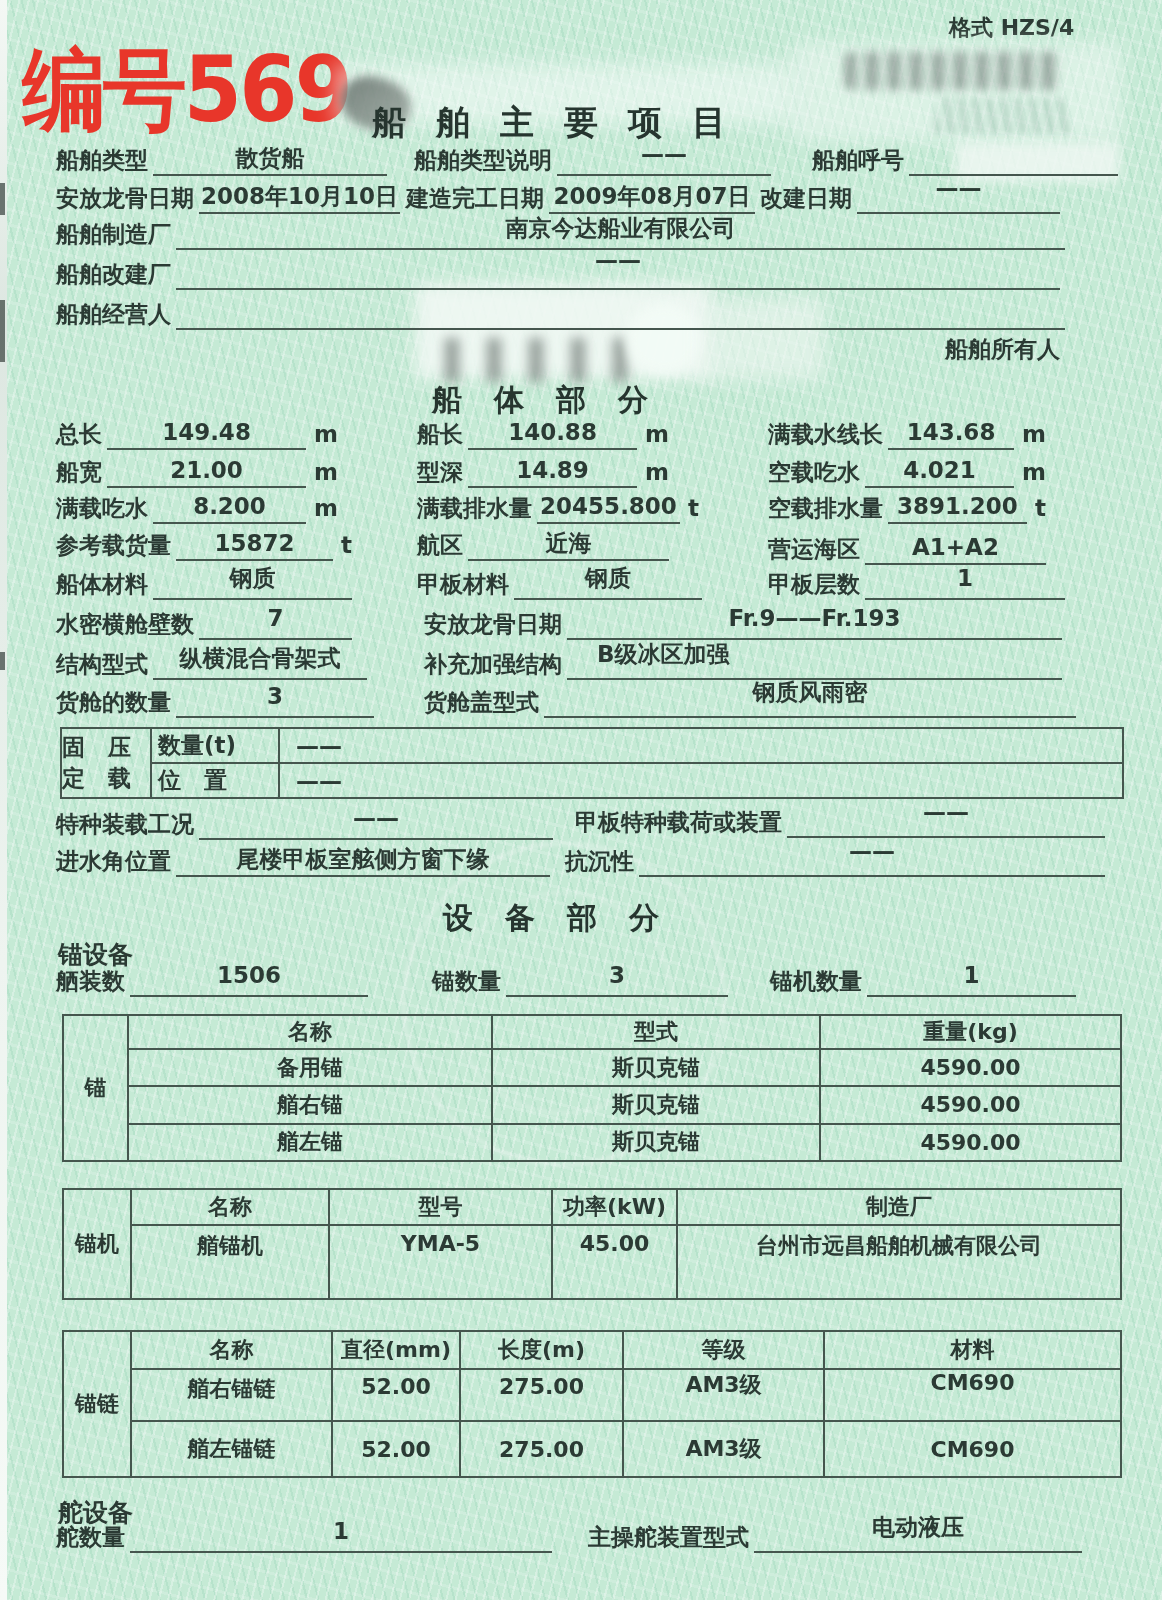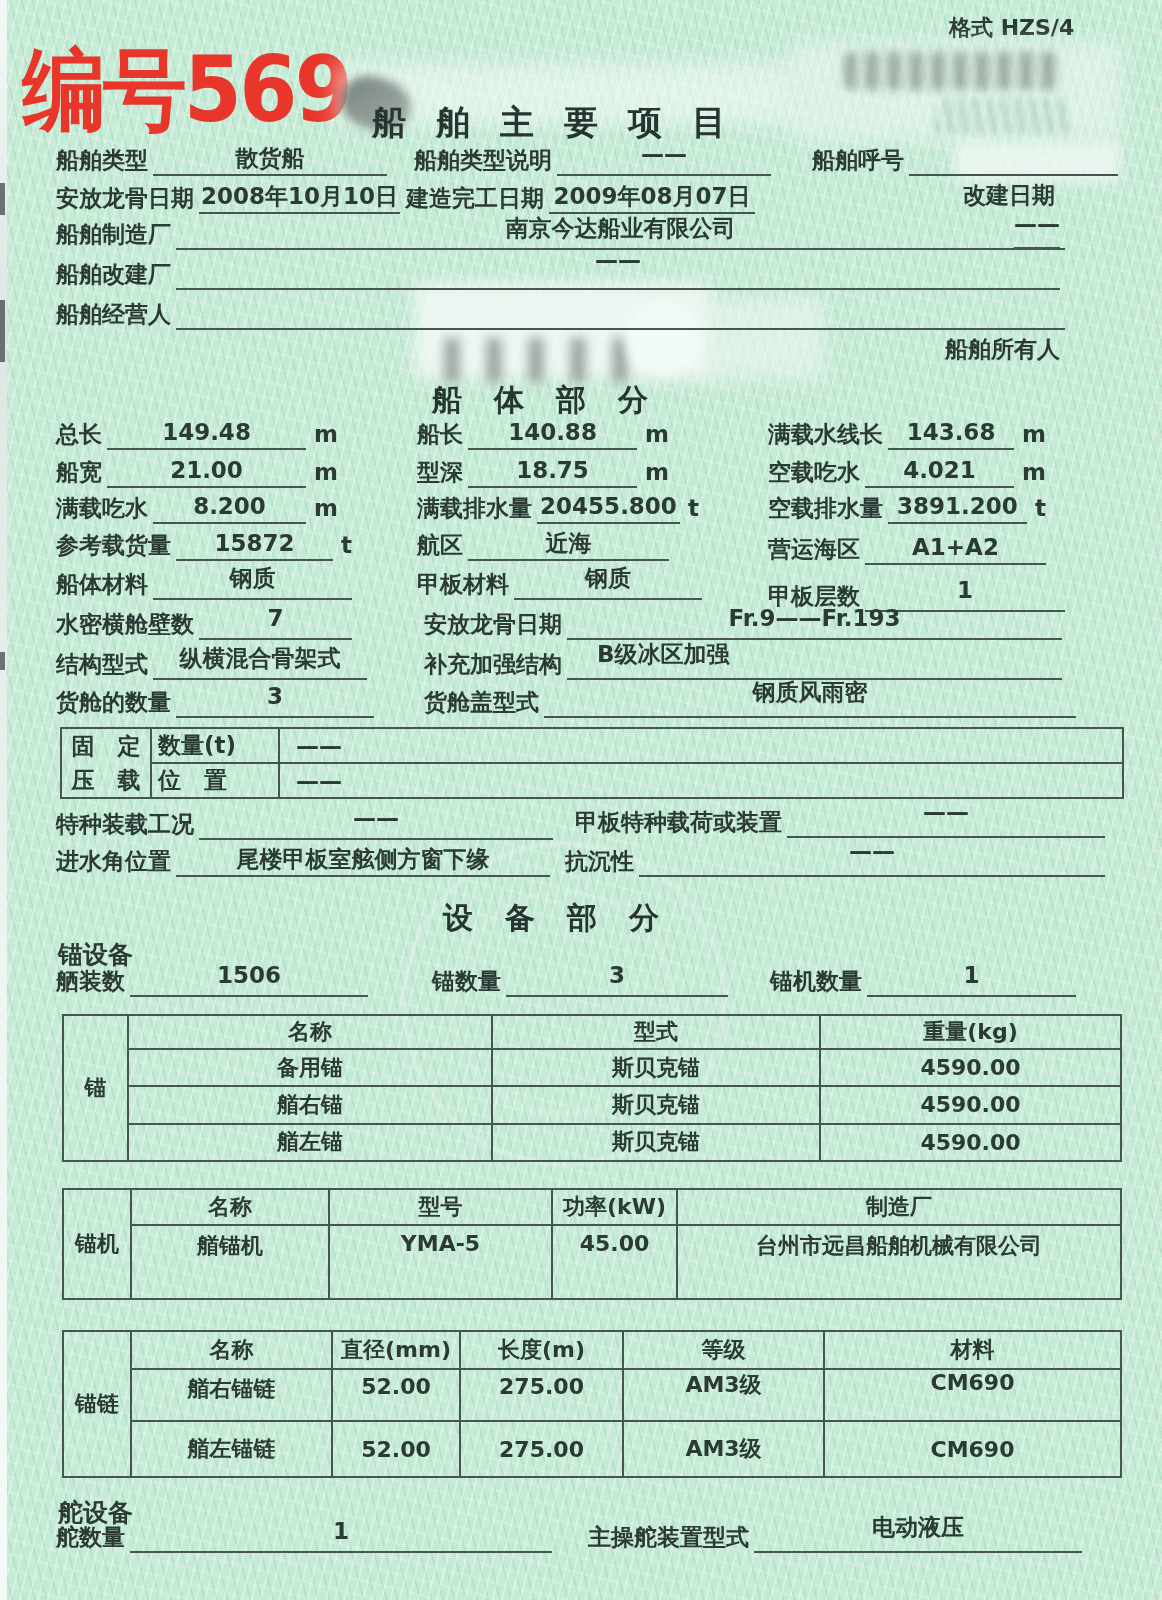--- a/index.html
+++ b/index.html
@@ -21,21 +21,21 @@
   .r4{padding-bottom:5px !important;}
   .r8{padding-bottom:9px !important;}
   .r12{padding-bottom:13px !important;}
   .title{position:absolute;font-weight:700;white-space:nowrap;color:#26352f;}
   .minihead{position:absolute;font-size:25px;font-weight:700;white-space:nowrap;}
   
   .tbl{position:absolute;border-collapse:collapse;table-layout:fixed;font-size:22px;font-weight:600;color:#2b3a34;}
   .tbl td{border:2px solid #45564e;text-align:center;padding:0;overflow:hidden;}
   
   .box{position:absolute;display:flex;border:2px solid #45564e;}
-  .bx-side{width:88px;border-right:2px solid #45564e;display:flex;flex-direction:column;justify-content:space-around;align-items:center;font-size:23px;font-weight:700;}
+  .bx-side{width:88px;border-right:2px solid #45564e;display:flex;flex-direction:row;justify-content:space-around;align-items:center;font-size:23px;font-weight:700;}
   .bx-main{flex:1;display:flex;flex-direction:column;}
   .bx-row{flex:1;display:flex;align-items:center;}
   .bx-row + .bx-row{border-top:2px solid #45564e;}
   .bx-k{width:120px;border-right:2px solid #45564e;font-size:23px;font-weight:700;padding-left:6px;align-self:stretch;display:flex;align-items:center;}
   .bx-v{padding-left:16px;font-size:23px;font-weight:600;}
   
   .stamp-red{position:absolute;left:22px;top:40px;font-size:90px;font-weight:700;color:#e8362a;letter-spacing:-3px;transform:scaleX(.93);transform-origin:left top;line-height:1.1;}
   .smudge{position:absolute;pointer-events:none;}
   .seal-ring{position:absolute;border-radius:50%;pointer-events:none;}
   .edge{position:absolute;left:0;top:0;width:7px;height:1600px;background:linear-gradient(180deg,#f4f8f5,#dde7e1 20%,#eef4f0 60%,#f6faf7);}
@@ -85,21 +85,21 @@
   </div>
 
   <div class="f" style="left:56px;top:182px;width:344px;">
     <span class="lbl">安放龙骨日期</span>
     <span class="ln">2008年10月10日</span>
   </div>
   <div class="f" style="left:406px;top:182px;width:349px;">
     <span class="lbl">建造完工日期</span>
     <span class="ln">2009年08月07日</span>
   </div>
-  <div class="f" style="left:760px;top:182px;width:300px;flex-direction:column;">
+  <div class="f" style="left:760px;top:182px;width:300px;">
     <span class="lbl">改建日期</span>
     <span class="ln r8">——</span>
   </div>
 
   <div class="f" style="left:56px;top:218px;width:1009px;">
     <span class="lbl">船舶制造厂</span>
     <span class="ln r4">南京今达船业有限公司</span>
   </div>
   <div class="f" style="left:56px;top:258px;width:1004px;">
     <span class="lbl">船舶改建厂</span>
@@ -132,21 +132,21 @@
     <span class="un">m</span>
   </div>
 
   <div class="f" style="left:56px;top:456px;width:282px;">
     <span class="lbl">船宽</span>
     <span class="ln">21.00</span>
     <span class="un">m</span>
   </div>
   <div class="f" style="left:417px;top:456px;width:252px;">
     <span class="lbl">型深</span>
-    <span class="ln">18.75</span>
+    <span class="ln">14.89</span>
     <span class="un">m</span>
   </div>
   <div class="f" style="left:768px;top:456px;width:278px;">
     <span class="lbl">空载吃水</span>
     <span class="ln">4.021</span>
     <span class="un">m</span>
   </div>
 
   <div class="f" style="left:56px;top:492px;width:282px;">
     <span class="lbl">满载吃水</span>
@@ -179,21 +179,21 @@
   </div>
 
   <div class="f" style="left:56px;top:568px;width:296px;">
     <span class="lbl">船体材料</span>
     <span class="ln r4">钢质</span>
   </div>
   <div class="f" style="left:417px;top:568px;width:285px;">
     <span class="lbl">甲板材料</span>
     <span class="ln r4">钢质</span>
   </div>
-  <div class="f" style="left:768px;top:568px;width:297px;margin-top:12px;">
+  <div class="f" style="left:768px;top:568px;width:297px;">
     <span class="lbl">甲板层数</span>
     <span class="ln r4">1</span>
   </div>
 
   <div class="f" style="left:56px;top:608px;width:296px;">
     <span class="lbl">水密横舱壁数</span>
     <span class="ln r4">7</span>
   </div>
   <div class="f" style="left:424px;top:608px;width:638px;">
     <span class="lbl">安放龙骨日期</span>

